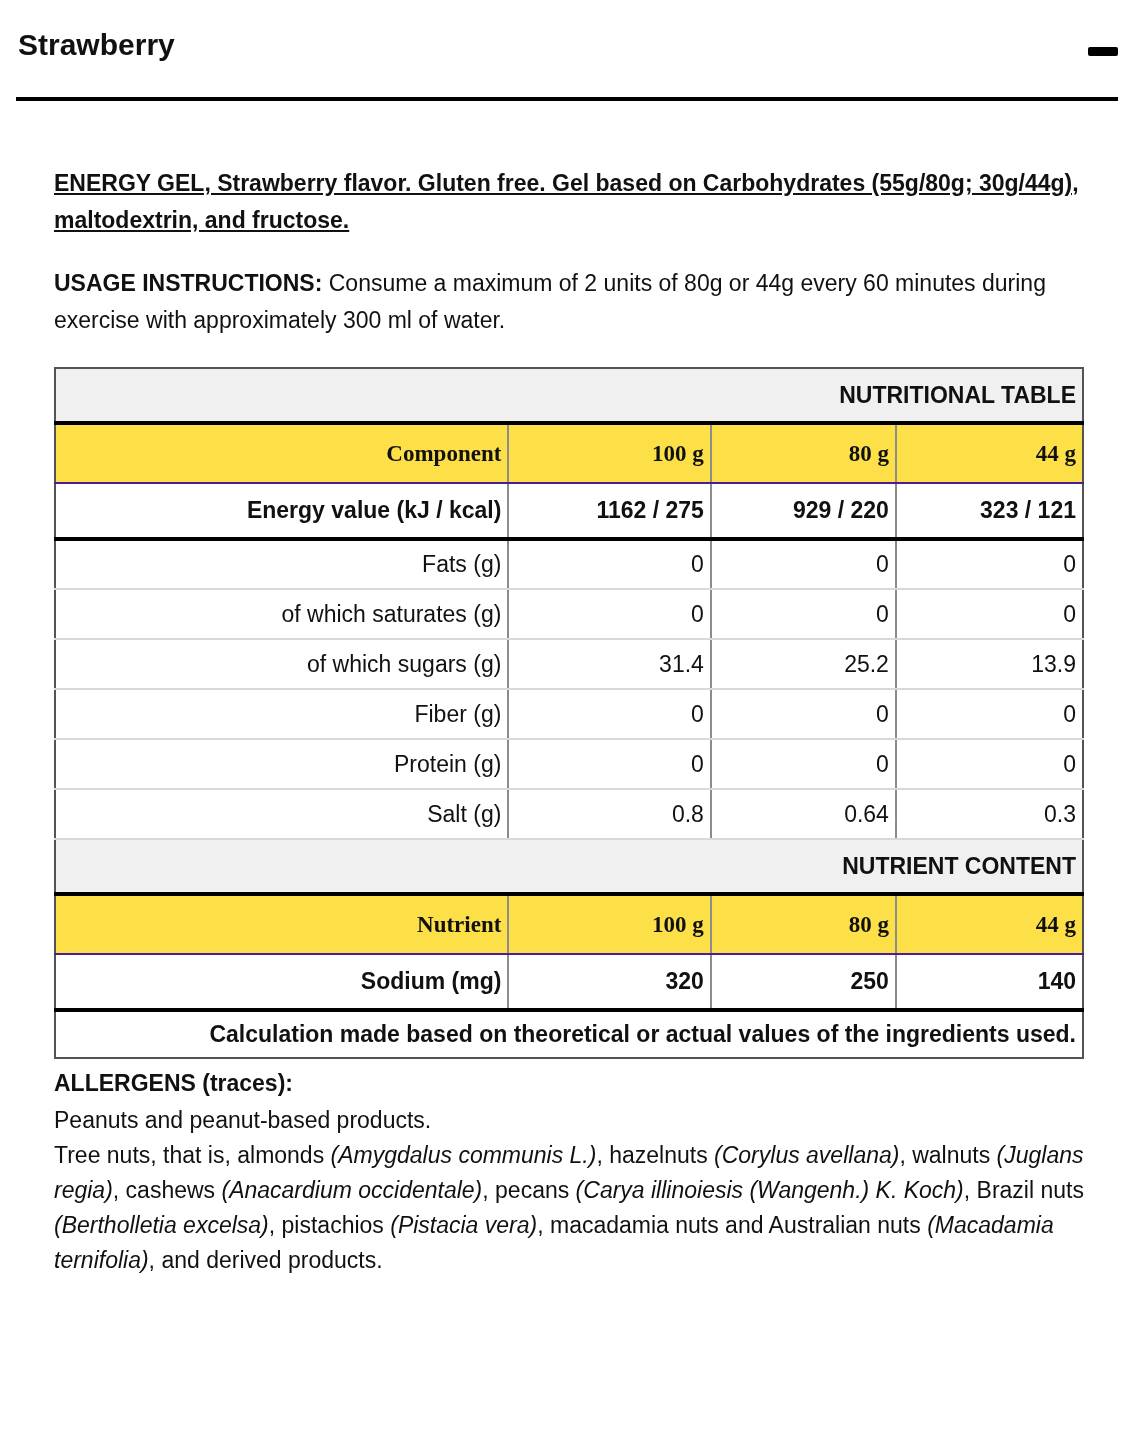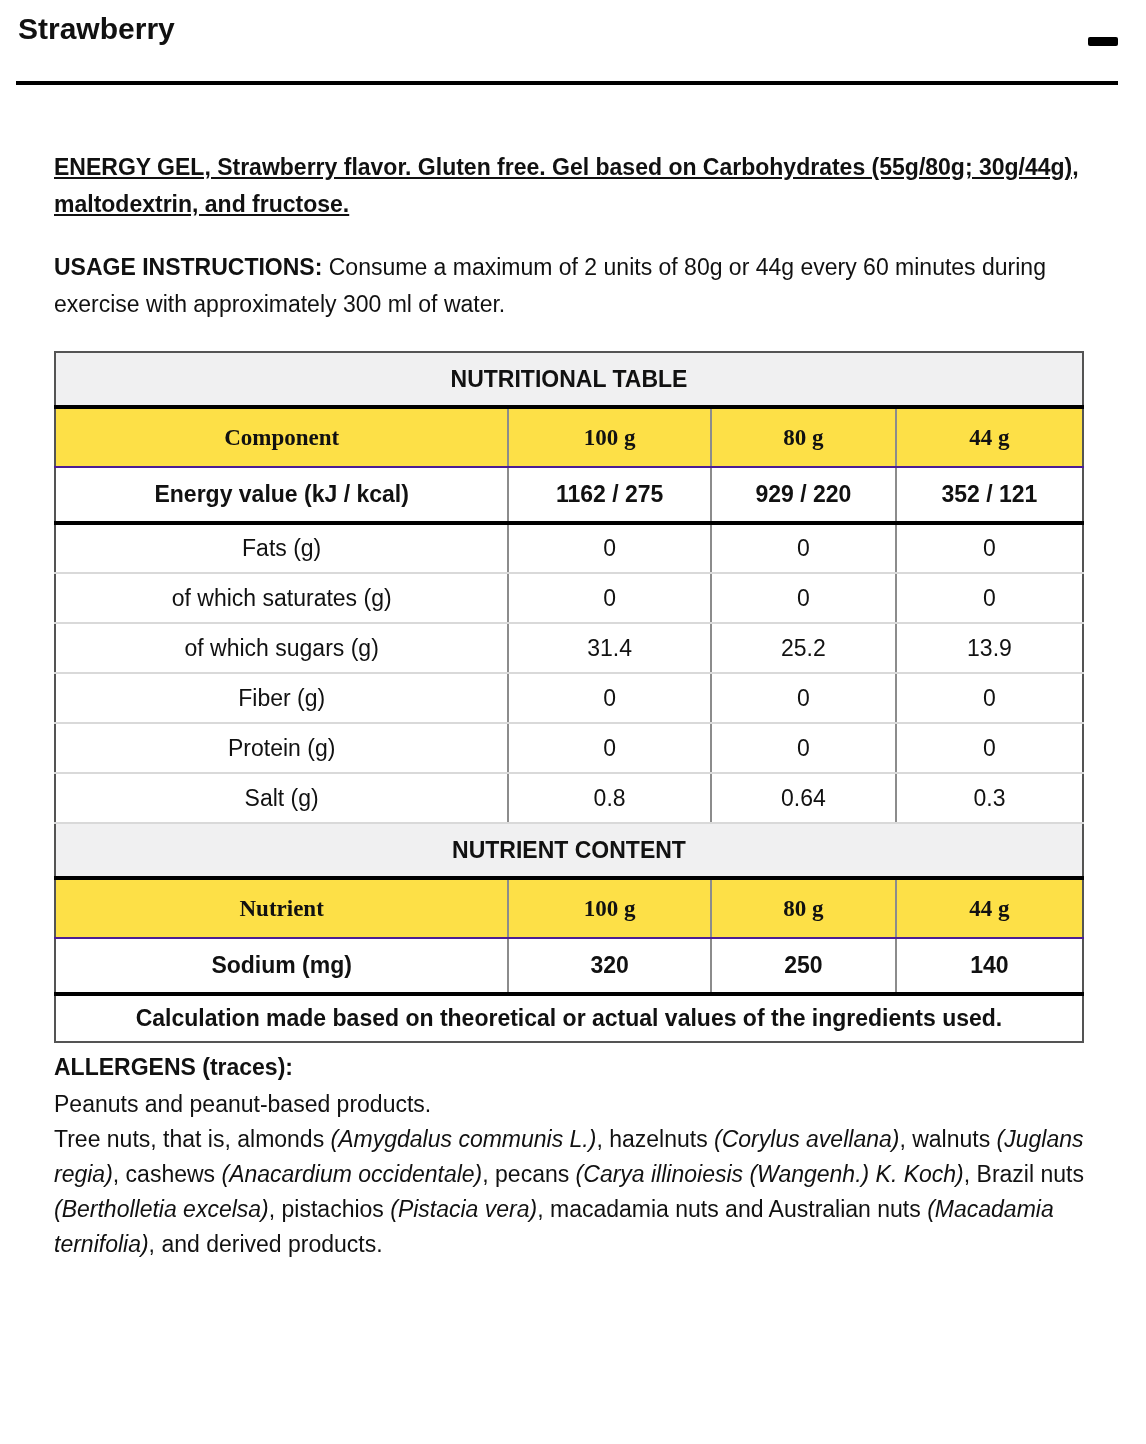--- a/index.html
+++ b/index.html
@@ -7,22 +7,22 @@
   body {
     width: 1146px;
     height: 1444px;
     font-family: "Liberation Sans", sans-serif;
     color: #111111;
     overflow: hidden;
   }
   .page-header {
     display: flex;
     justify-content: space-between;
-    align-items: flex-end;
-    padding: 12px 28px 0 18px;
+    align-items: center;
+    padding: 28px 28px 0 18px;
   }
   .page-title {
     font-size: 30px;
     font-weight: bold;
     line-height: 34px;
   }
   .collapse-btn {
     width: 30px;
     height: 9px;
     background: #000000;
@@ -49,21 +49,21 @@
   .lead { font-weight: bold; }
 
   table.nutri {
     width: 100%;
     border-collapse: collapse;
     margin-top: 28px;
     border: 2px solid #545454;
   }
   table.nutri td {
     font-size: 23px;
-    text-align: center;
+    text-align: right;
     vertical-align: middle;
     padding: 2px 6px;
   }
   td + td { border-left: 2px solid #8c8c8c; }
   .section-row td {
     background: #f0f0f1;
     font-weight: bold;
     height: 55px;
     border-bottom: 4px solid #000000;
   }
@@ -131,21 +131,21 @@
       <tr class="col-head">
         <td>Component</td>
         <td>100 g</td>
         <td>80 g</td>
         <td>44 g</td>
       </tr>
       <tr class="bold-row heavy">
         <td>Energy value (kJ / kcal)</td>
         <td>1162 / 275</td>
         <td>929 / 220</td>
-        <td>352 / 121</td>
+        <td>323 / 121</td>
       </tr>
       <tr class="body-row">
         <td>Fats (g)</td>
         <td>0</td>
         <td>0</td>
         <td>0</td>
       </tr>
       <tr class="body-row">
         <td>of which saturates (g)</td>
         <td>0</td>

